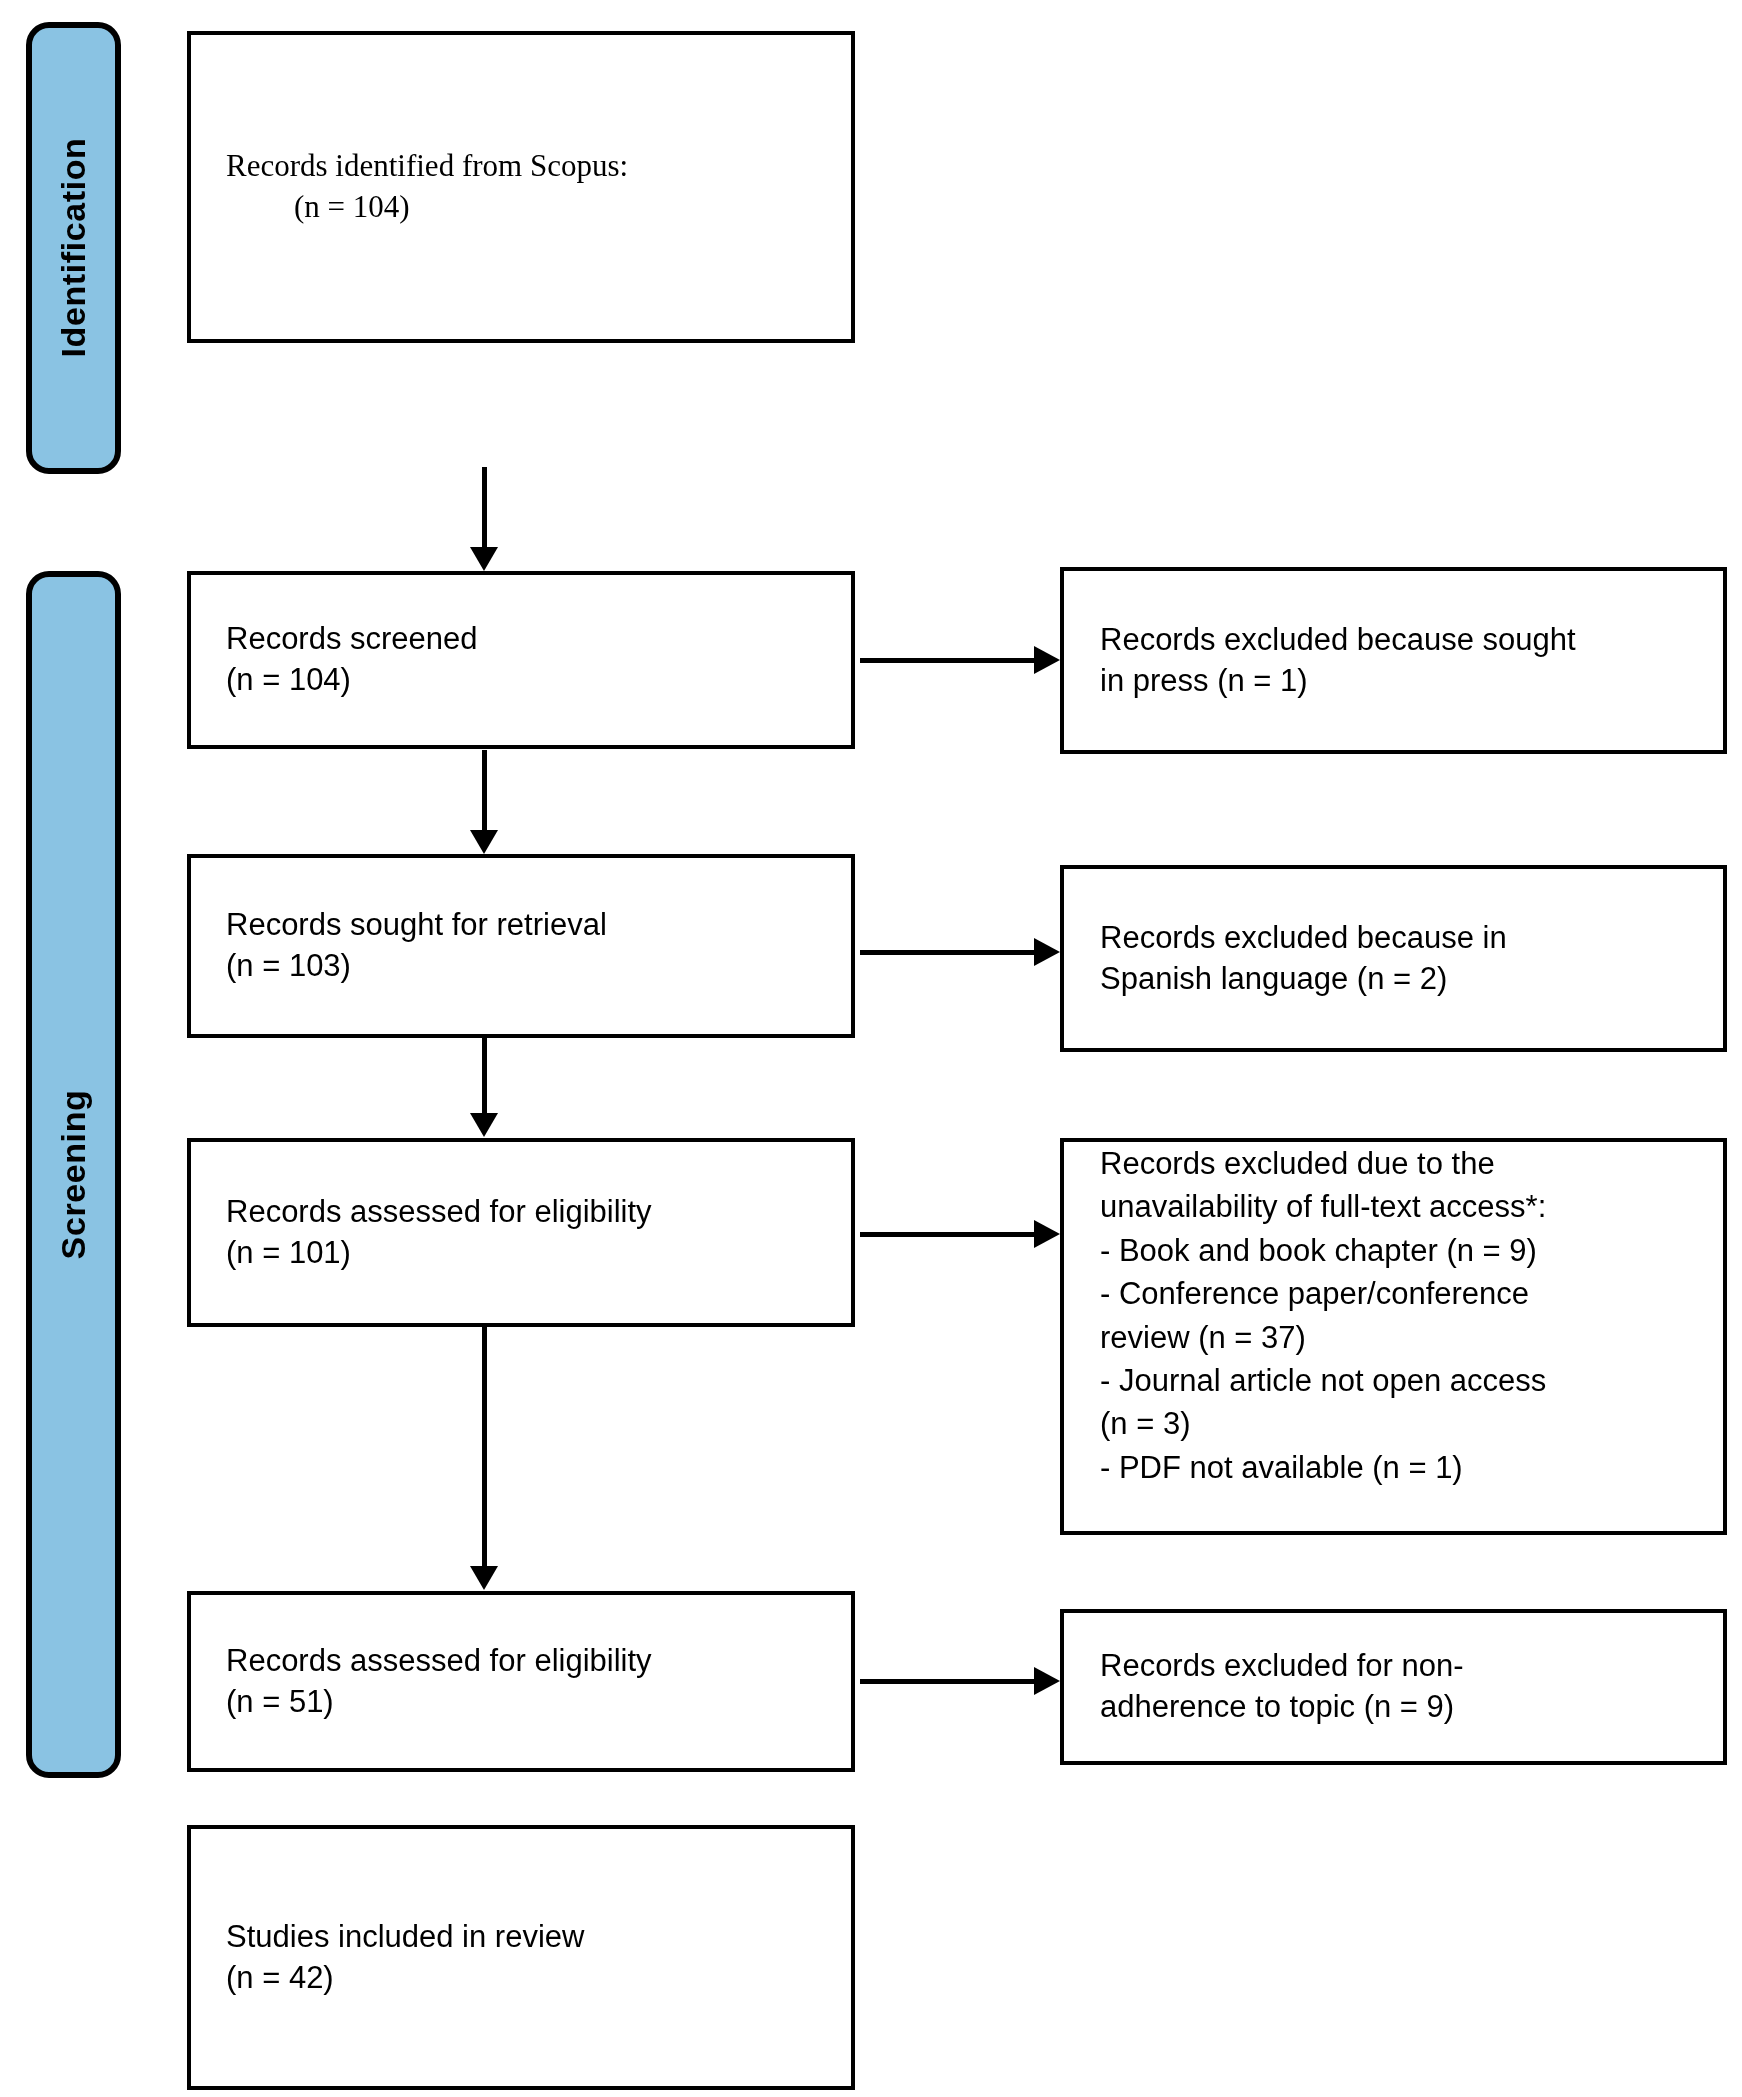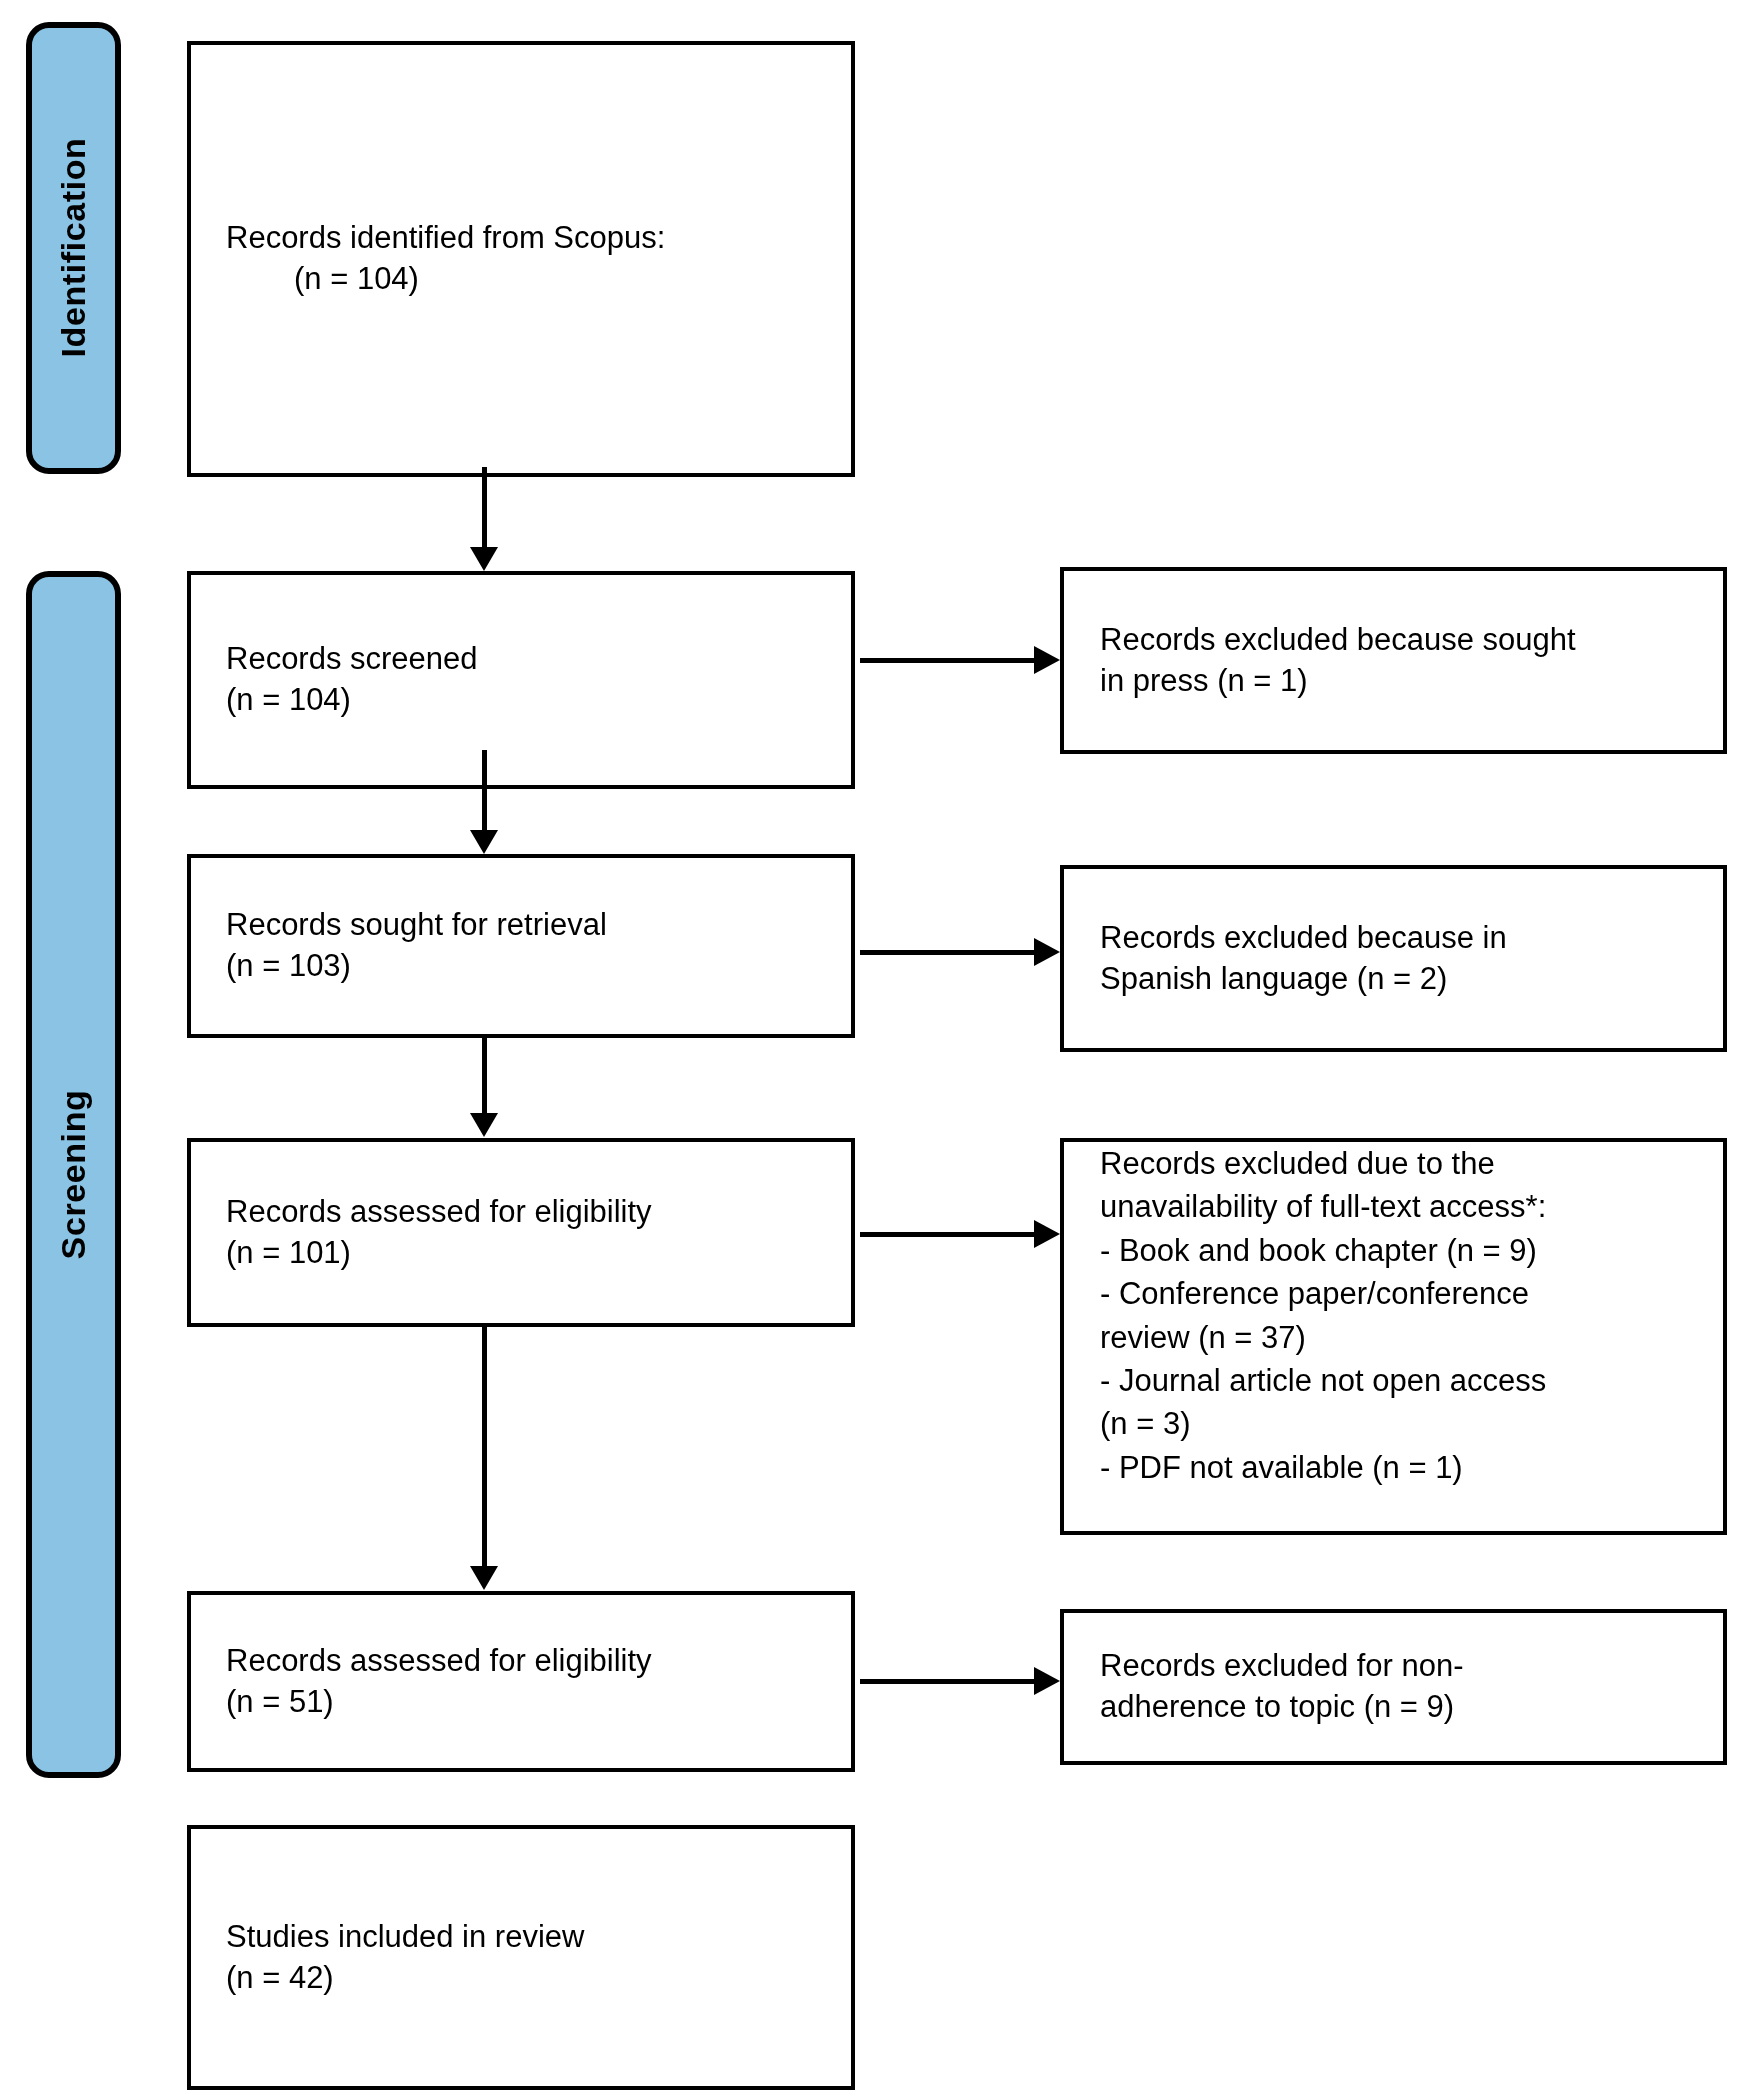--- a/index.html
+++ b/index.html
@@ -45,23 +45,23 @@
     display: flex;
     flex-direction: column;
     justify-content: center;
     font-size: 31px;
     line-height: 1.32;
   }
   .box .txt { display: block; }
   .main-box { left: 187px; width: 668px; padding: 0 24.6px 0 35px; }
   .excl-box { left: 1060px; width: 667px; padding: 0 18.4px 0 36px; }
 
-  #box-identified   { top: 41px;   height: 436px; }
+  #box-identified   { top: 31px;   height: 312px; font-family: Liberation Serif, serif; }
   #box-identified .indent { padding-left: 68px; }
-  #box-screened     { top: 571px;  height: 218px; }
+  #box-screened     { top: 571px;  height: 178px; }
   #box-sought       { top: 854px; height: 184px; }
   #box-assessed-101 { top: 1138px; height: 189px; }
   #box-assessed-51  { top: 1591px; height: 181px; }
   #box-included     { top: 1825px; height: 265px; }
 
   #box-excl-press        { top: 567px;  height: 187px; }
   #box-excl-spanish      { top: 865px; height: 187px; }
   #box-excl-fulltext     { top: 1138px; height: 397px;
                            justify-content: flex-start;
                            line-height: 1.40; }

